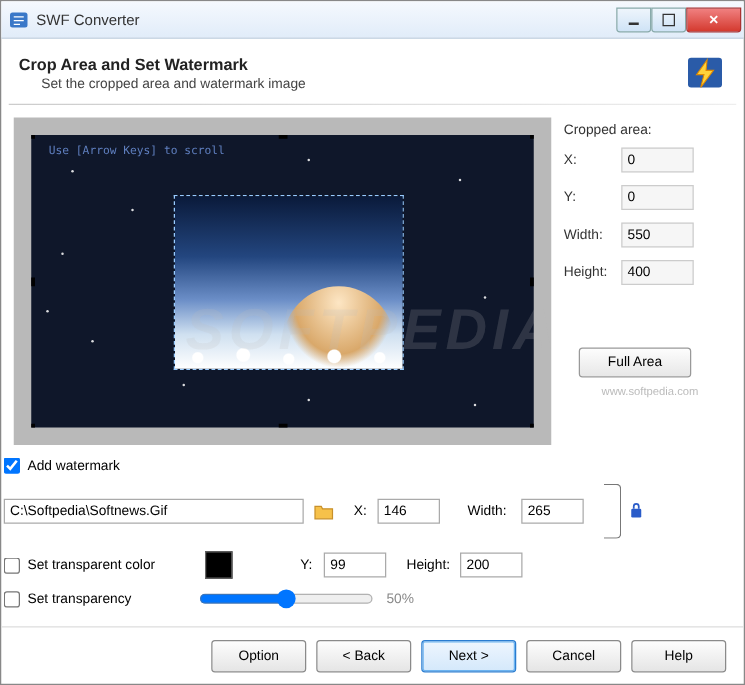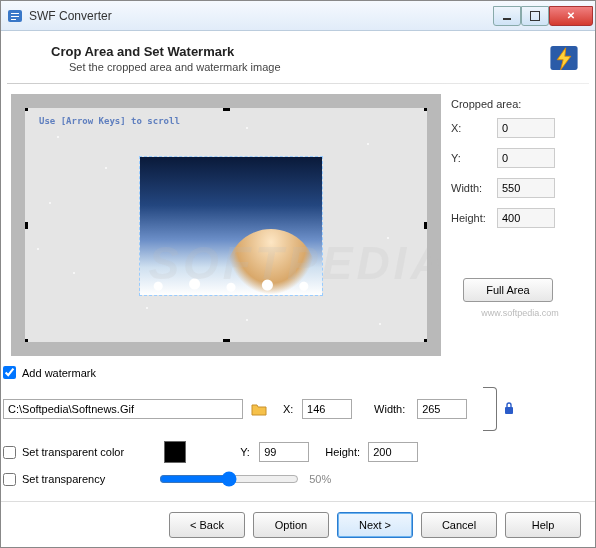--- a/index.html
+++ b/index.html
@@ -11,30 +11,30 @@
 .titlebar .title { font-size: 12px; color: #333; flex: 1; }
 .titlebar .winbtns { display: flex; height: 20px; gap: 0; margin-right: 2px; }
 .winbtn { width: 28px; height: 20px; border: 1px solid #8aa; border-radius: 0 0 3px 3px; display:flex; align-items:center; justify-content:center; font-size:10px; background: linear-gradient(#eef5fc,#cfe3f6); }
 .winbtn.min::after { content:""; width:8px; height:2px; background:#333; margin-top:6px; }
 .winbtn.max::after { content:""; width:8px; height:8px; border:1px solid #333; }
 .winbtn.close { width: 44px; background: linear-gradient(#f08080,#d43a2f); border-color:#a33; }
 .winbtn.close::after { content:"✕"; color:#fff; font-weight:bold; font-size:10px; }
 
 
 .header { padding: 10px 14px 8px 14px; display:flex; align-items:center; }
-.header-text { flex:1;margin-left:36px; }
+.header-text { flex:1; }
 .header h1 { font-size: 13px; font-weight: bold; color:#222; }
 .header p { font-size: 11px; color:#444; margin-left: 18px; margin-top:2px; }
 .header .lightning { width:34px; height:34px; }
 .divider { height:1px; background: linear-gradient(to right, #ccc, #eee); margin: 0 6px 6px 6px; }
 
 
 .content { padding: 4px 10px; display:flex; gap: 10px; }
 .preview-wrap { width: 430px; height: 262px; background:#b9b9b9; padding: 14px; position:relative; }
-.preview { width: 100%; height: 100%; background: #e5e5e5; position:relative; overflow:hidden;font-weight:bold; }
+.preview { width: 100%; height: 100%; background: #0f172a; position:relative; overflow:hidden; }
 .preview .hint { position:absolute; top:8px; left:14px; color:#5f7fbf; font-size:9px; font-family: monospace; }
 .stars { position:absolute; inset:0; }
 .star { position:absolute; width:2px; height:2px; background:#fff; border-radius:50%; opacity:.85; }
 .crop-sel { position:absolute; left:114px; top:48px; width:184px; height:140px; border:1px dashed #9cf; }
 .crop-sel .inner { width:100%; height:100%; background: linear-gradient(#0a1a3a 0%, #23467f 35%, #6b8ec7 60%, #cfe0f0 80%, #fff 100%); position:relative; overflow:hidden; }
 .crop-sel .person { position:absolute; right:6px; bottom:0; width:90px; height:66px; background: radial-gradient(ellipse at 50% 20%, #fde6c4, #d9a86a 55%, transparent 70%); border-top-left-radius:50% 70%; border-top-right-radius:50% 70%; }
 .crop-sel .foam { position:absolute; bottom:0; left:0; right:0; height:22px; background: radial-gradient(circle at 10% 60%, #fff 4px, transparent 5px), radial-gradient(circle at 30% 50%, #fff 5px, transparent 6px), radial-gradient(circle at 50% 65%, #fff 4px, transparent 5px), radial-gradient(circle at 70% 55%, #fff 5px, transparent 6px), radial-gradient(circle at 90% 60%, #fff 4px, transparent 5px); }
 .handle { position:absolute; width:7px; height:7px; background:#000; }
 .handle.tl{top:-4px;left:-4px}.handle.tr{top:-4px;right:-4px}.handle.bl{bottom:-4px;left:-4px}.handle.br{bottom:-4px;right:-4px}
 .handle.tm{top:-4px;left:calc(50% - 3px)}.handle.bm{bottom:-4px;left:calc(50% - 3px)}
@@ -204,18 +204,18 @@
     <input type="checkbox" style="">
     <label>Set transparency</label>
     <div class="slider-wrap">
       <input type="range" class="slider" min="0" max="100" value="50" style="">
       <span style="margin-left:10px;color:#888;text-align:right;">50%</span>
     </div>
   </div>
 </div>
 
 <div class="footer">
+  <button class="btn">Option</button>
   <button class="btn">&lt; Back</button>
-  <button class="btn">Option</button>
   <button class="btn primary">Next &gt;</button>
   <button class="btn">Cancel</button>
   <button class="btn">Help</button>
 </div>
 
 </body></html>

